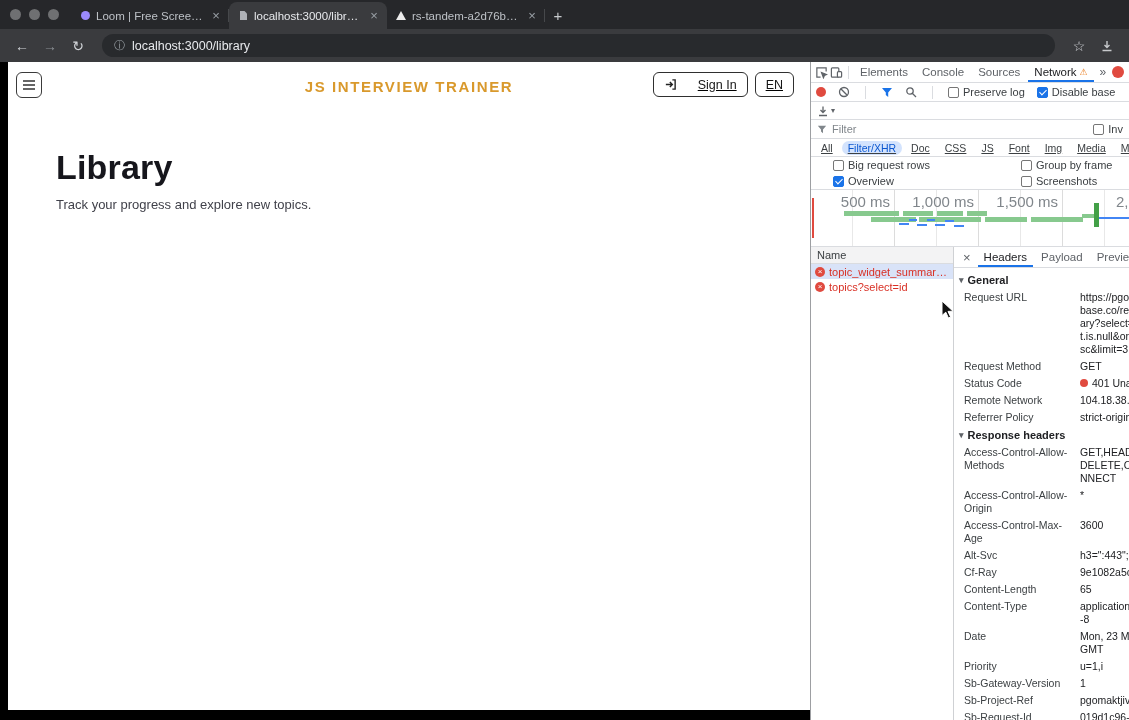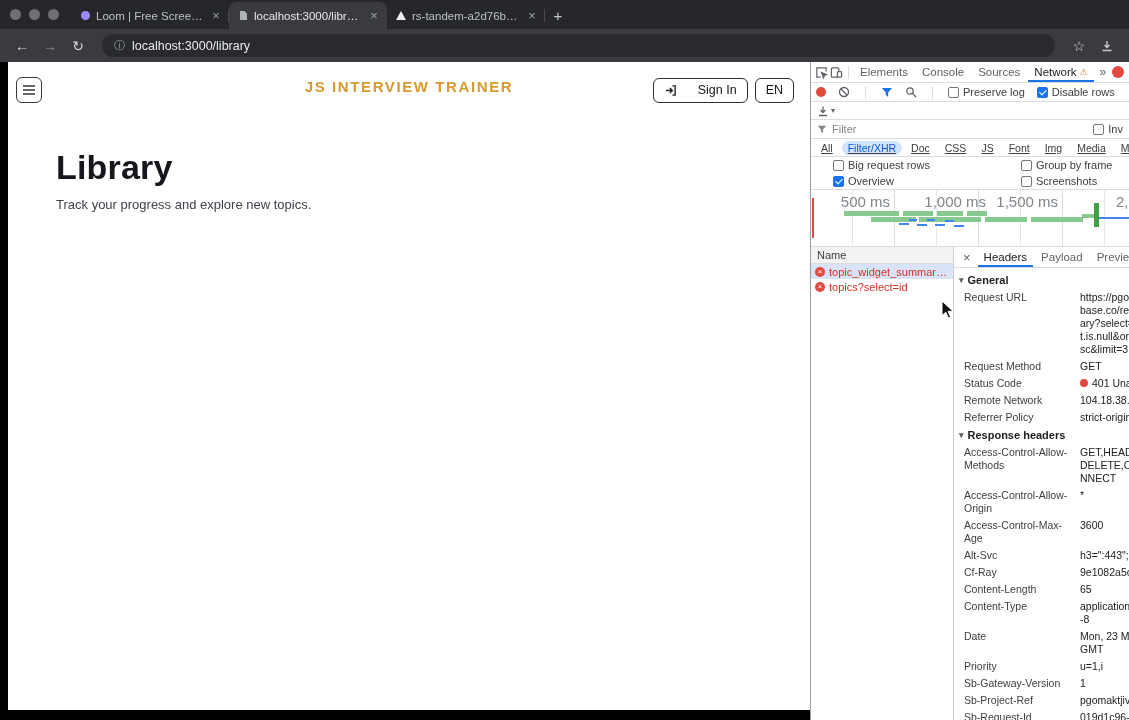--- a/index.html
+++ b/index.html
@@ -29,21 +29,21 @@
   .omnibox { flex:1; height:23px; background:#282a2d; border-radius:12px; margin:0 8px;
     display:flex; align-items:center; gap:7px; padding:0 12px; }
   .omni-info { color:#9aa0a6; font-size:11px; }
   .omni-text { color:#e8eaed; font-size:12.5px; }
 
   
   .content-row { display:flex; height:658px; }
   .page-area { width:810px; background:#000; padding:0 0 10px 8px; }
   .site { background:#fff; width:100%; height:100%; position:relative; overflow:hidden; }
 
-  .site-header { display:flex; align-items:center; padding:10px 16px 0 8px; height:46px; position:relative; }
+  .site-header { display:flex; padding:10px 16px 0 8px; height:46px; position:relative;text-decoration:underline; }
   .menu-btn { width:26px; height:26px; border:1px solid #3a3a3a; border-radius:6px;
     display:flex; align-items:center; justify-content:center; background:#fff; }
   .brand { position:absolute; left:0; right:0; top:16px; text-align:center; color:#d9992c;
     font-size:15px; font-weight:700; letter-spacing:1.6px; }
   .hdr-right { margin-left:auto; display:flex; gap:7px; position:relative; z-index:2; }
   .btn-outline { height:25px; border:1px solid #2f2f2f; border-radius:6px; background:#fff;
     display:flex; align-items:center; gap:21px; padding:0 10px; font-size:12.5px; color:#151515; }
   .page-main { padding:40px 0 0 48px; }
   .h1 { font-size:34px; font-weight:800; color:#16161c; letter-spacing:.2px; }
   .sub { margin-top:10px; font-size:13px; color:#40414a; }
@@ -245,21 +245,21 @@
               <path d="M7.5 7.5L11 11"></path>
             </svg>
         </span>
         <span class="vdiv"></span>
         <span class="cbrow">
           <span class="cb"></span>
             <span>Preserve log</span>
         </span>
         <span class="cbrow">
           <span class="cb on"></span>
-            <span>Disable rows</span>
+            <span>Disable base</span>
         </span>
         <span class="vdiv"></span>
         <span class="throttle">
           <span>Fast 4G</span>
 
         </span>
       </div>
 
       <div class="dt-row dt-dlrow">
         <span>
@@ -319,21 +319,21 @@
 
       <div class="overview">
         <div class="gridline" style="left:41px"></div>
         <div class="gridline major" style="left:83px"></div>
         <div class="gridline" style="left:125px"></div>
         <div class="gridline major" style="left:167px"></div>
         <div class="gridline" style="left:209px"></div>
         <div class="gridline major" style="left:251px"></div>
         <div class="gridline" style="left:293px"></div>
         <span class="tl-label" style="right:239px">500 ms</span>
-        <span class="tl-label" style="right:143px">1,000 ms</span>
+        <span class="tl-label" style="right:155px">1,000 ms</span>
         <span class="tl-label" style="right:71px">1,500 ms</span>
         <span class="tl-label" style="left:305px">2,0</span>
         <div>
             <div style="position: absolute; left: 33px; top: 21px; width: 55px; height: 5px; background: rgb(135, 201, 142);"></div>
             <div style="position: absolute; left: 92px; top: 21px; width: 30px; height: 5px; background: rgb(135, 201, 142);"></div>
             <div style="position: absolute; left: 126px; top: 21px; width: 26px; height: 5px; background: rgb(135, 201, 142);"></div>
             <div style="position: absolute; left: 156px; top: 21px; width: 20px; height: 5px; background: rgb(135, 201, 142);"></div>
             <div style="position: absolute; left: 60px; top: 27px; width: 45px; height: 5px; background: rgb(135, 201, 142);"></div>
             <div style="position: absolute; left: 108px; top: 27px; width: 62px; height: 5px; background: rgb(135, 201, 142);"></div>
             <div style="position: absolute; left: 174px; top: 27px; width: 42px; height: 5px; background: rgb(135, 201, 142);"></div>

